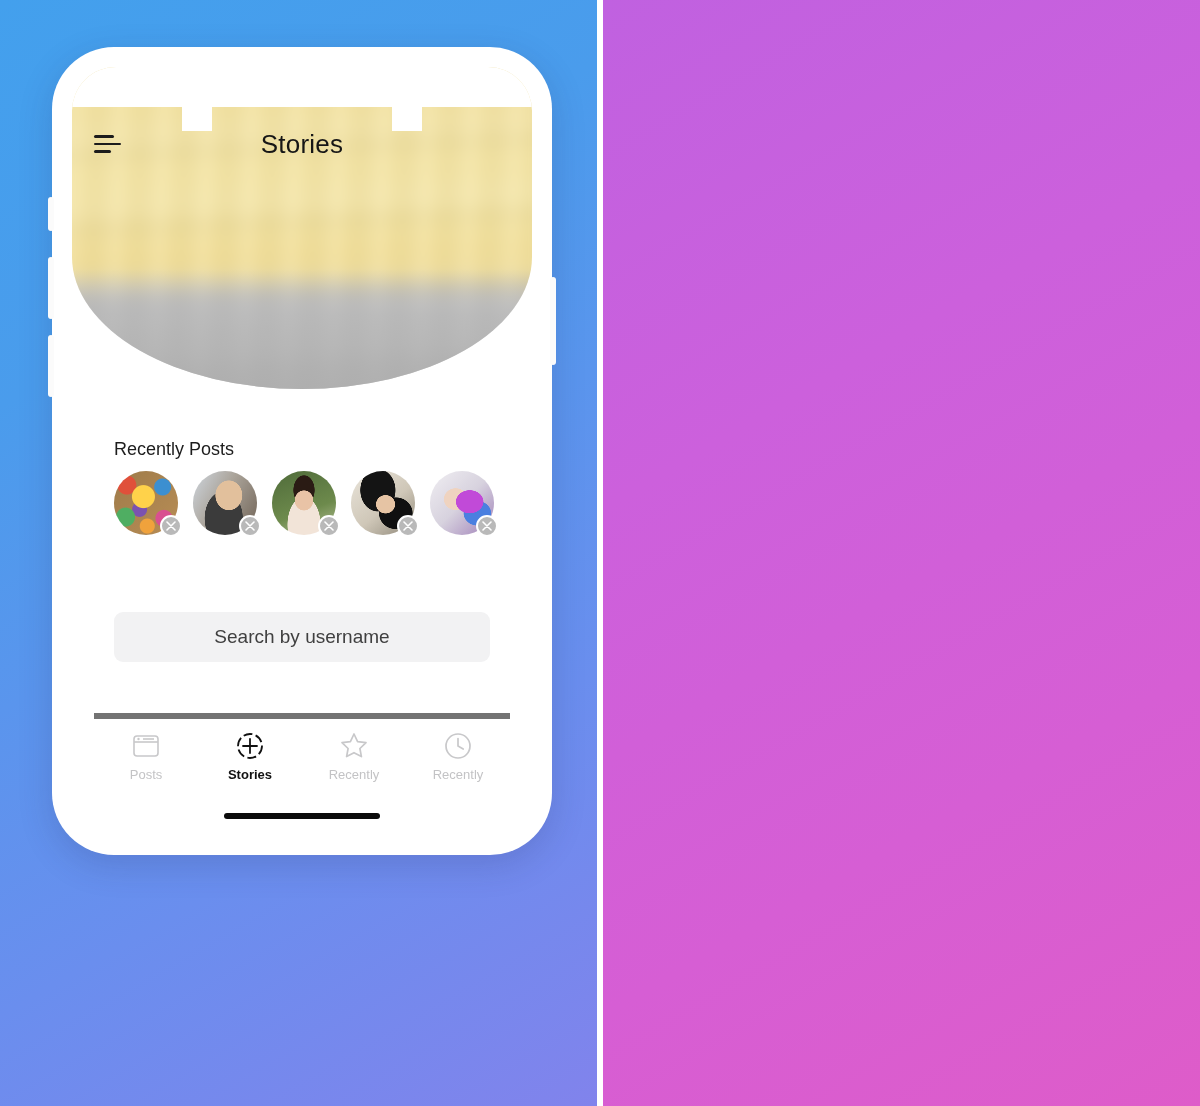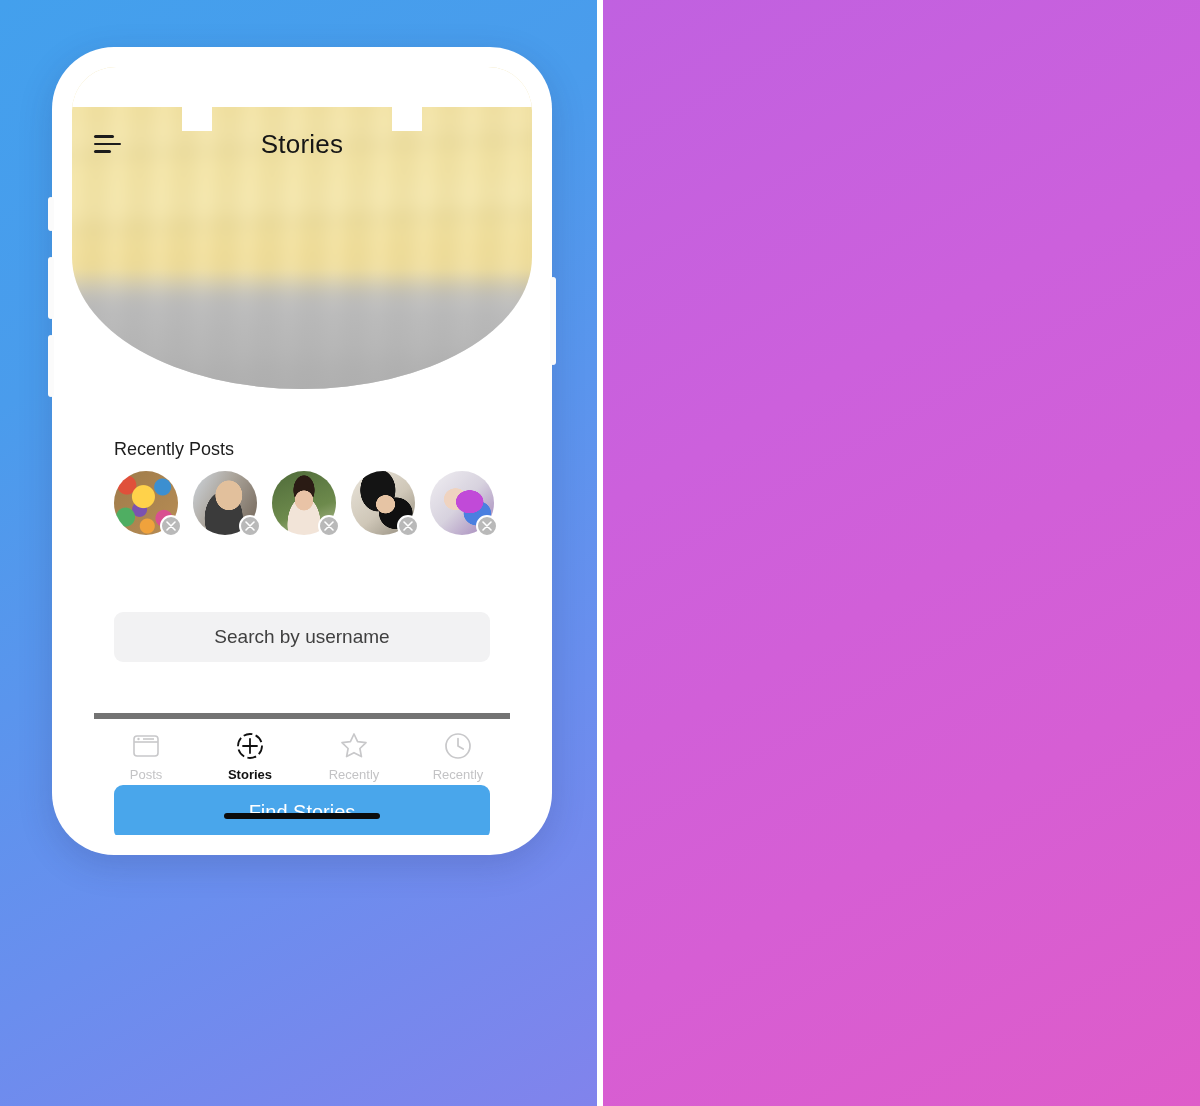--- a/index.html
+++ b/index.html
@@ -268,21 +268,20 @@
             <div class="av-close">
               <svg width="10" height="10" viewBox="0 0 10 10">
                   <path d="M1 1 L9 9 M9 1 L1 9" stroke="#fff" stroke-width="1.6" stroke-linecap="round"></path>
                 </svg>
             </div>
           </div>
         </div>
 
         <div class="search-field">Search by username</div>
 
-        <button class="primary-btn">Find Stories</button>
 
         <div class="tabbar">
           <div class="tab">
             <div class="tab-ico">
               <svg width="26" height="22" viewBox="0 0 26 22">
                 <rect x="1" y="1" width="24" height="20" rx="3" fill="none" stroke="#c8c8ca" stroke-width="1.6"></rect>
                 <line x1="1" y1="7" x2="25" y2="7" stroke="#c8c8ca" stroke-width="1.6"></line>
                 <circle cx="5.5" cy="4" r="1.2" fill="#c8c8ca"></circle>
                 <line x1="10" y1="4" x2="21" y2="4" stroke="#c8c8ca" stroke-width="1.6"></line>
               </svg>

